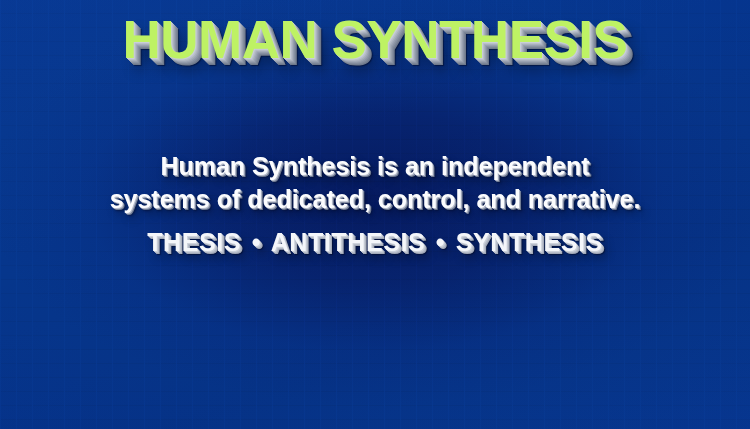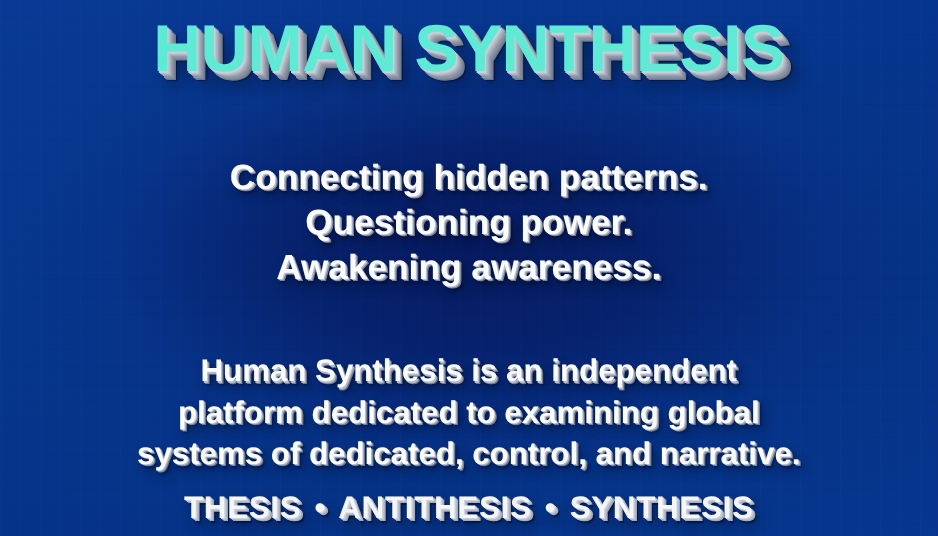--- a/index.html
+++ b/index.html
@@ -59,21 +59,21 @@
     color: #ffffff;
   }
 
   
   #headline {
     margin-top: 13px;
     font-size: 53px;
     line-height: 1.0;
     font-weight: 700;
     letter-spacing: -0.5px;
-    color: #5eead4;
+    color: #bef264;
     white-space: nowrap;
     text-shadow:
       1px 1px 0 #c9ced8,
       2px 2px 0 #b9bfca,
       3px 3px 0 #a9b0bd,
       4px 4px 0 #99a1b0,
       5px 5px 0 #8a93a3,
       6px 6px 0 #7c8697,
       7px 7px 0 #6f798b,
       8px 8px 1px rgba(2,10,40,0.55),
@@ -137,29 +137,23 @@
 
   <div id="bg-base"></div>
   <div id="bg-vignette"></div>
   <div id="bg-sheen"></div>
   <div id="bg-noise"></div>
 
   <div id="content">
 
     <h1 id="headline">HUMAN SYNTHESIS</h1>
 
-    <div id="subhead">
-      <span class="ln">Connecting hidden patterns.</span>
-      <span class="ln">Questioning power.</span>
-      <span class="ln">Awakening awareness.</span>
-    </div>
 
     <div id="para">
       <span class="ln">Human Synthesis is an independent</span>
-      <span class="ln">platform dedicated to examining global</span>
       <span class="ln">systems of dedicated, control, and narrative.</span>
     </div>
 
     <div id="motto">
       <span>THESIS</span>
       <span class="dot">•</span>
       <span>ANTITHESIS</span>
       <span class="dot">•</span>
       <span>SYNTHESIS</span>
     </div>

